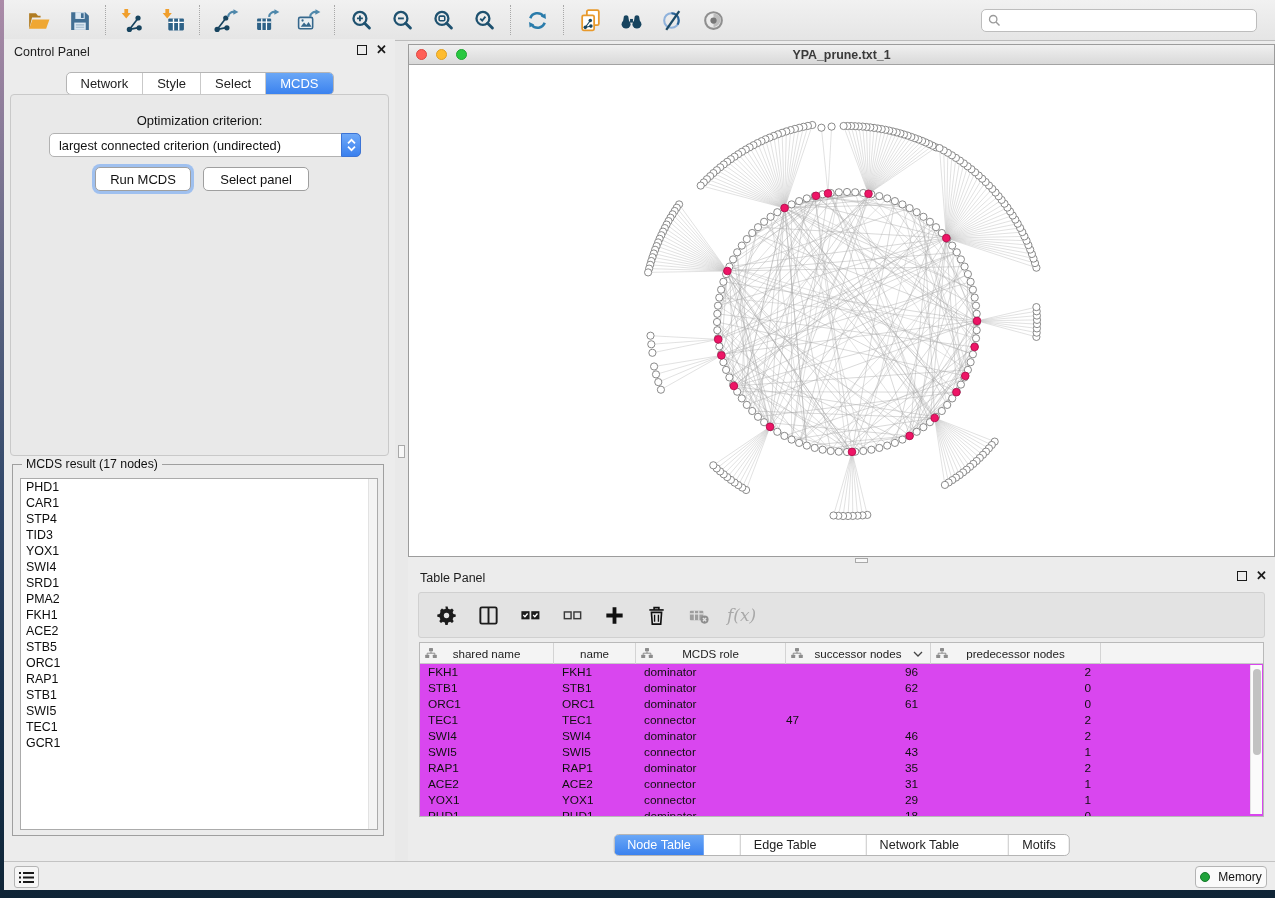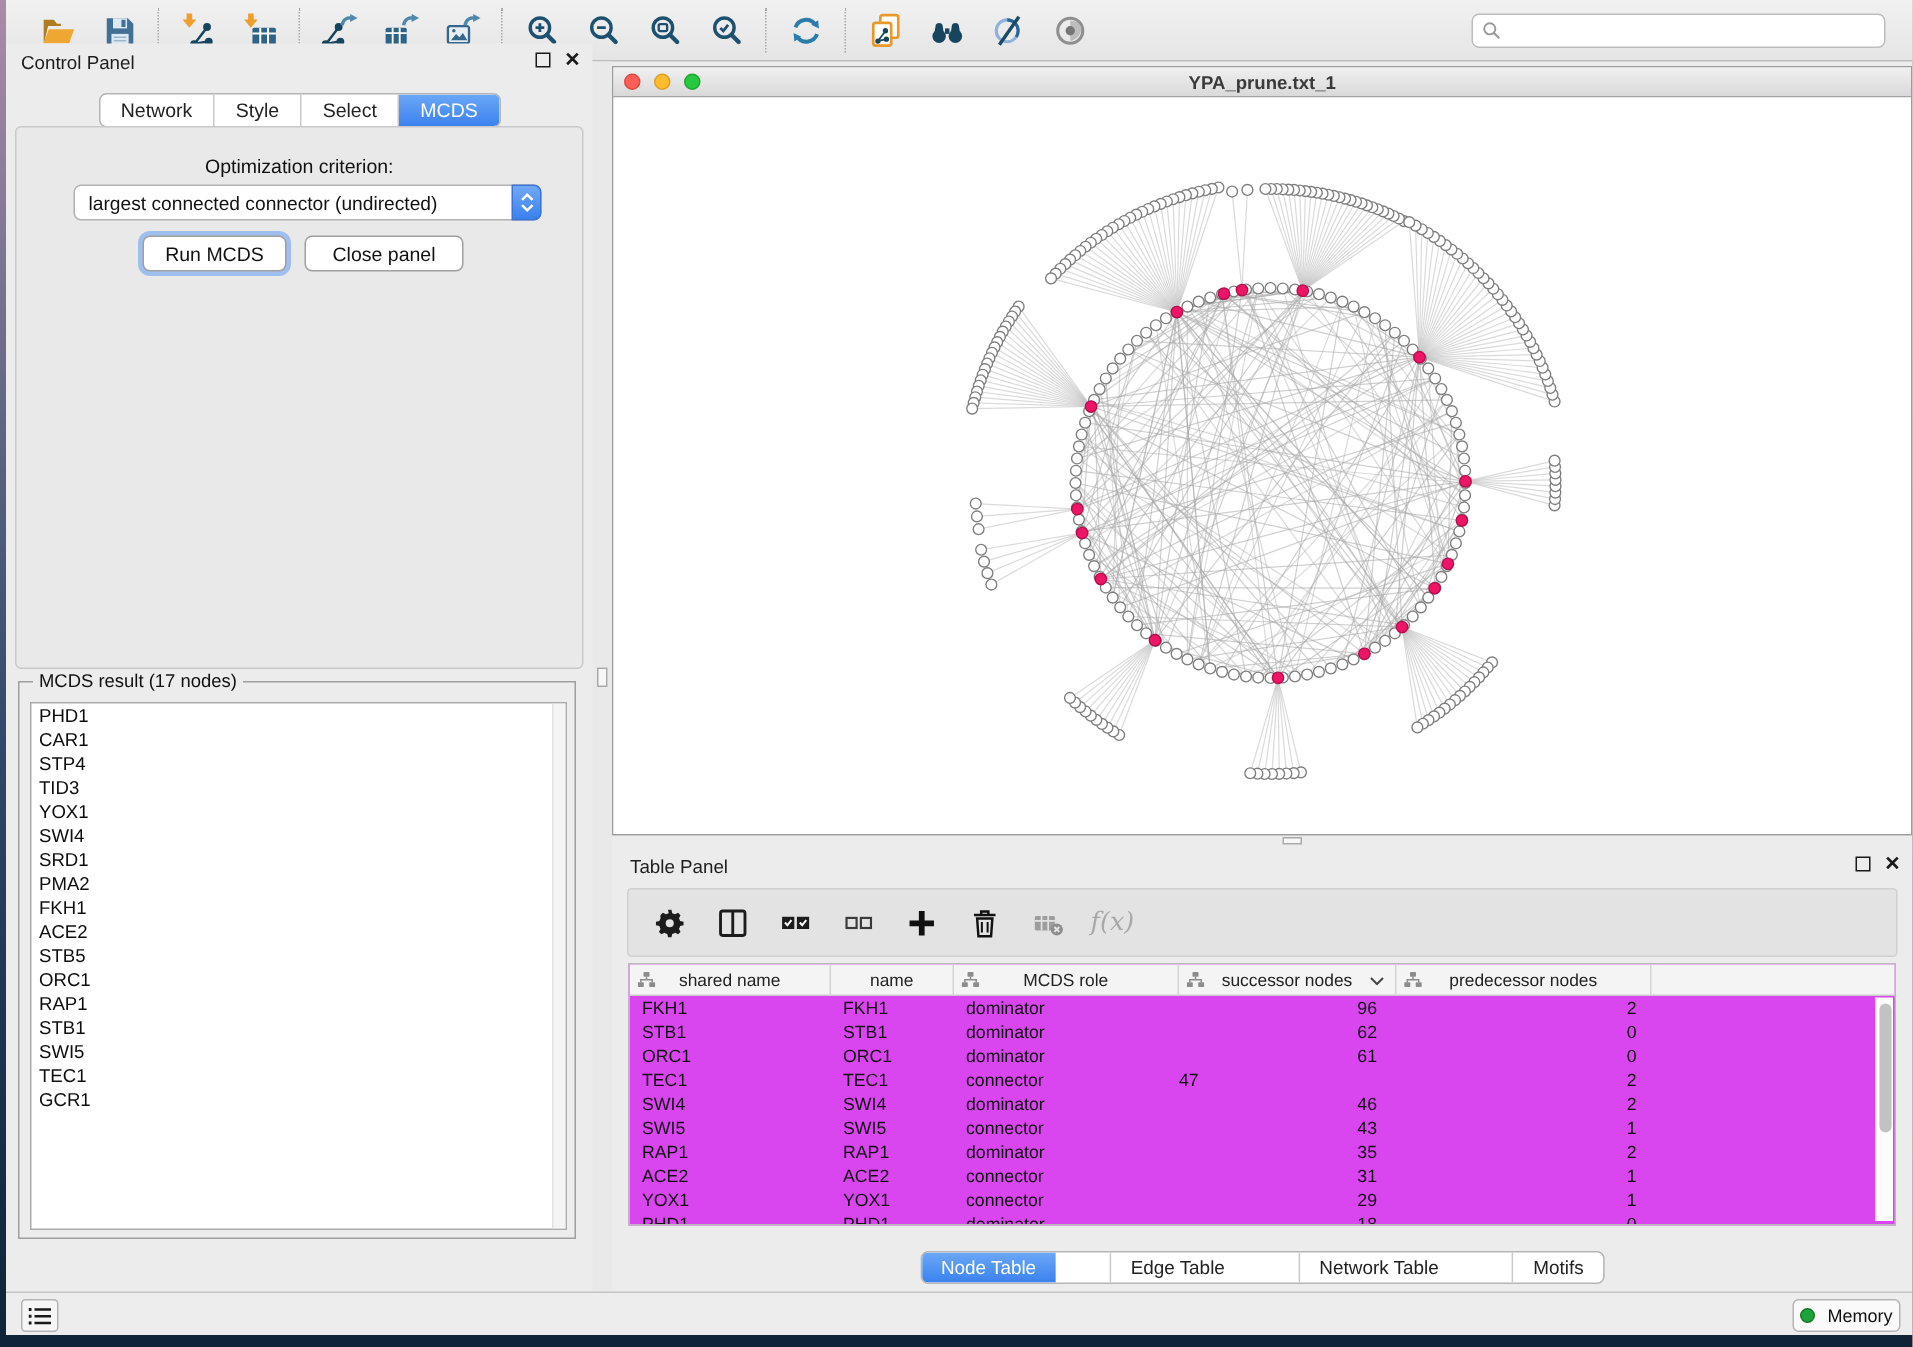--- a/index.html
+++ b/index.html
@@ -18,21 +18,21 @@
   .tgroup { display:flex; align-items:center; gap:11px; padding:0 11px; }
   .tsep { width:0; height:30px; border-left:1px dotted #a8a8a8; }
   .ticon { width:30px; height:30px; display:flex; align-items:center; justify-content:center; position:relative; }
   .ticon svg { width:25px; height:25px; }
   .searchbox { margin-left:auto; margin-right:10px; width:276px; height:23px; background:#fff;
     border:1px solid #bdbdbd; border-radius:5px; display:flex; align-items:center; padding:0 6px; }
   .searchbox svg { width:13px; height:13px; margin-right:5px; flex:0 0 auto; }
   .searchbox input { border:none; outline:none; flex:1; font-size:12px; background:transparent; font-family:"Liberation Sans",sans-serif; }
 
   
-  .cp { position:absolute; left:0; top:29px; width:391px; height:820px; background:#ececec; }
+  .cp { position:absolute; left:0; top:39px; width:391px; height:820px; background:#ececec; }
   .panel-titlebar { position:absolute; left:0; top:0; width:100%; height:26px; }
   .panel-title { position:absolute; left:10px; top:6px; font-size:12.5px; color:#1d1d1d; }
   .wbtns { position:absolute; right:8px; top:6px; display:flex; gap:9px; align-items:center; }
   .float-btn { width:10px; height:10px; border:1.6px solid #1a1a1a; background:transparent; }
   .close-btn { font-size:13px; font-weight:bold; color:#1a1a1a; line-height:10px; }
 
   .seg { display:flex; background:#fff; border:1px solid #b5b5b5; border-radius:5px; overflow:hidden; }
   .seg-item { padding:3px 14px; font-size:13px; color:#222; border-left:1px solid #c9c9c9; cursor:default; white-space:nowrap; }
   .seg-item:first-child { border-left:none; }
   .seg-item.selected { background:linear-gradient(#6aa7f6,#3b82ef); color:#fff; }
@@ -274,31 +274,31 @@
     </div>
     <div class="seg cp-tabs">
       <div class="seg-item">Network</div>
       <div class="seg-item">Style</div>
       <div class="seg-item">Select</div>
       <div class="seg-item selected">MCDS</div>
     </div>
     <div class="cp-content">
       <div class="opt-label">Optimization criterion:</div>
       <div class="dropdown">
-        <div class="dropdown-value">largest connected connector (undirected)</div>
+        <div class="dropdown-value">largest connected criterion (undirected)</div>
         <div class="dropdown-stepper">
           <svg width="11" height="14" viewBox="0 0 11 14">
               <path d="M2 5.3 5.5 1.8 9 5.3" stroke="#fff" stroke-width="1.7" fill="none"></path>
               <path d="M2 8.7 5.5 12.2 9 8.7" stroke="#fff" stroke-width="1.7" fill="none"></path>
             </svg>
         </div>
       </div>
       <div class="btn-row">
         <div class="btn run">Run MCDS</div>
-        <div class="btn closep">Close panel</div>
+        <div class="btn closep">Select panel</div>
       </div>
     </div>
     <div class="groupbox">
       <div class="groupbox-label">MCDS result (17 nodes)</div>
       <div class="mcds-list">
         <div id="mcds-items">
             <div class="mcds-item">PHD1</div>
             <div class="mcds-item">CAR1</div>
             <div class="mcds-item">STP4</div>
             <div class="mcds-item">TID3</div>

